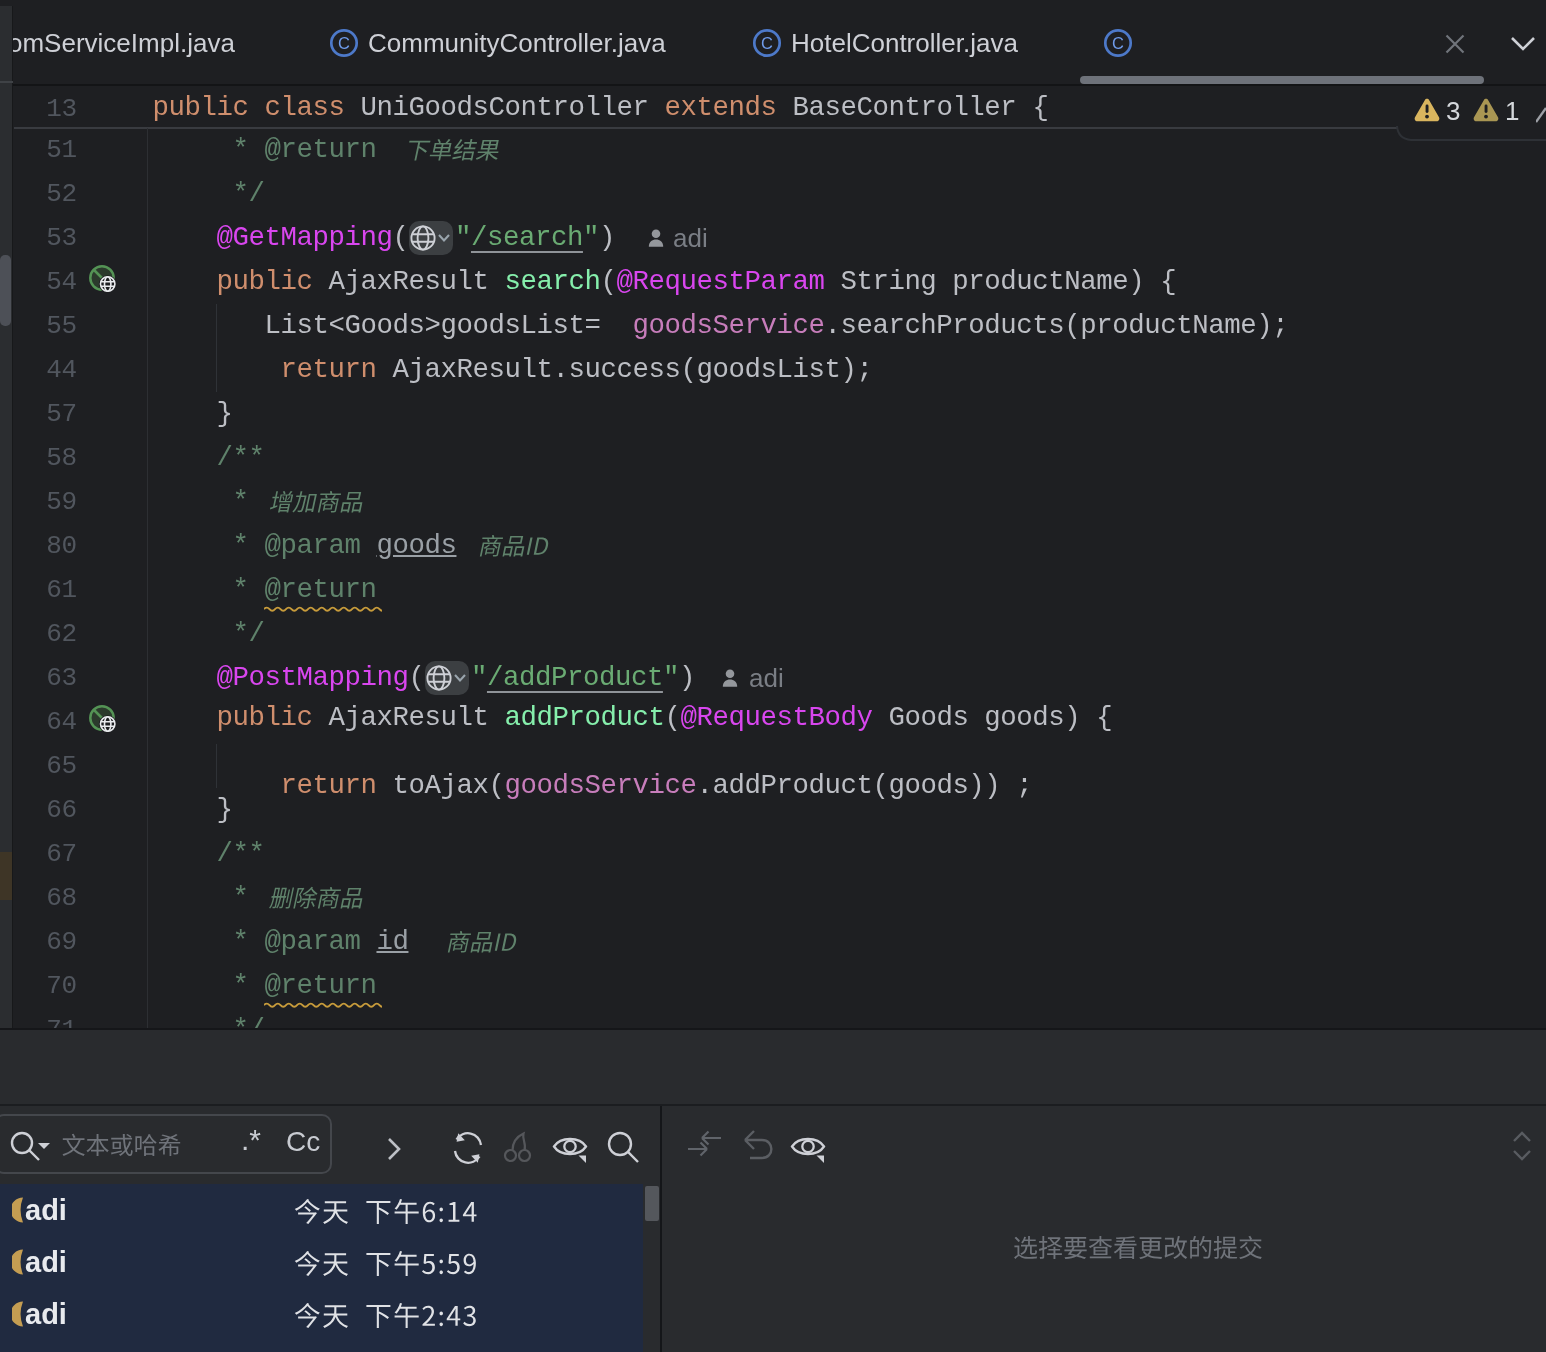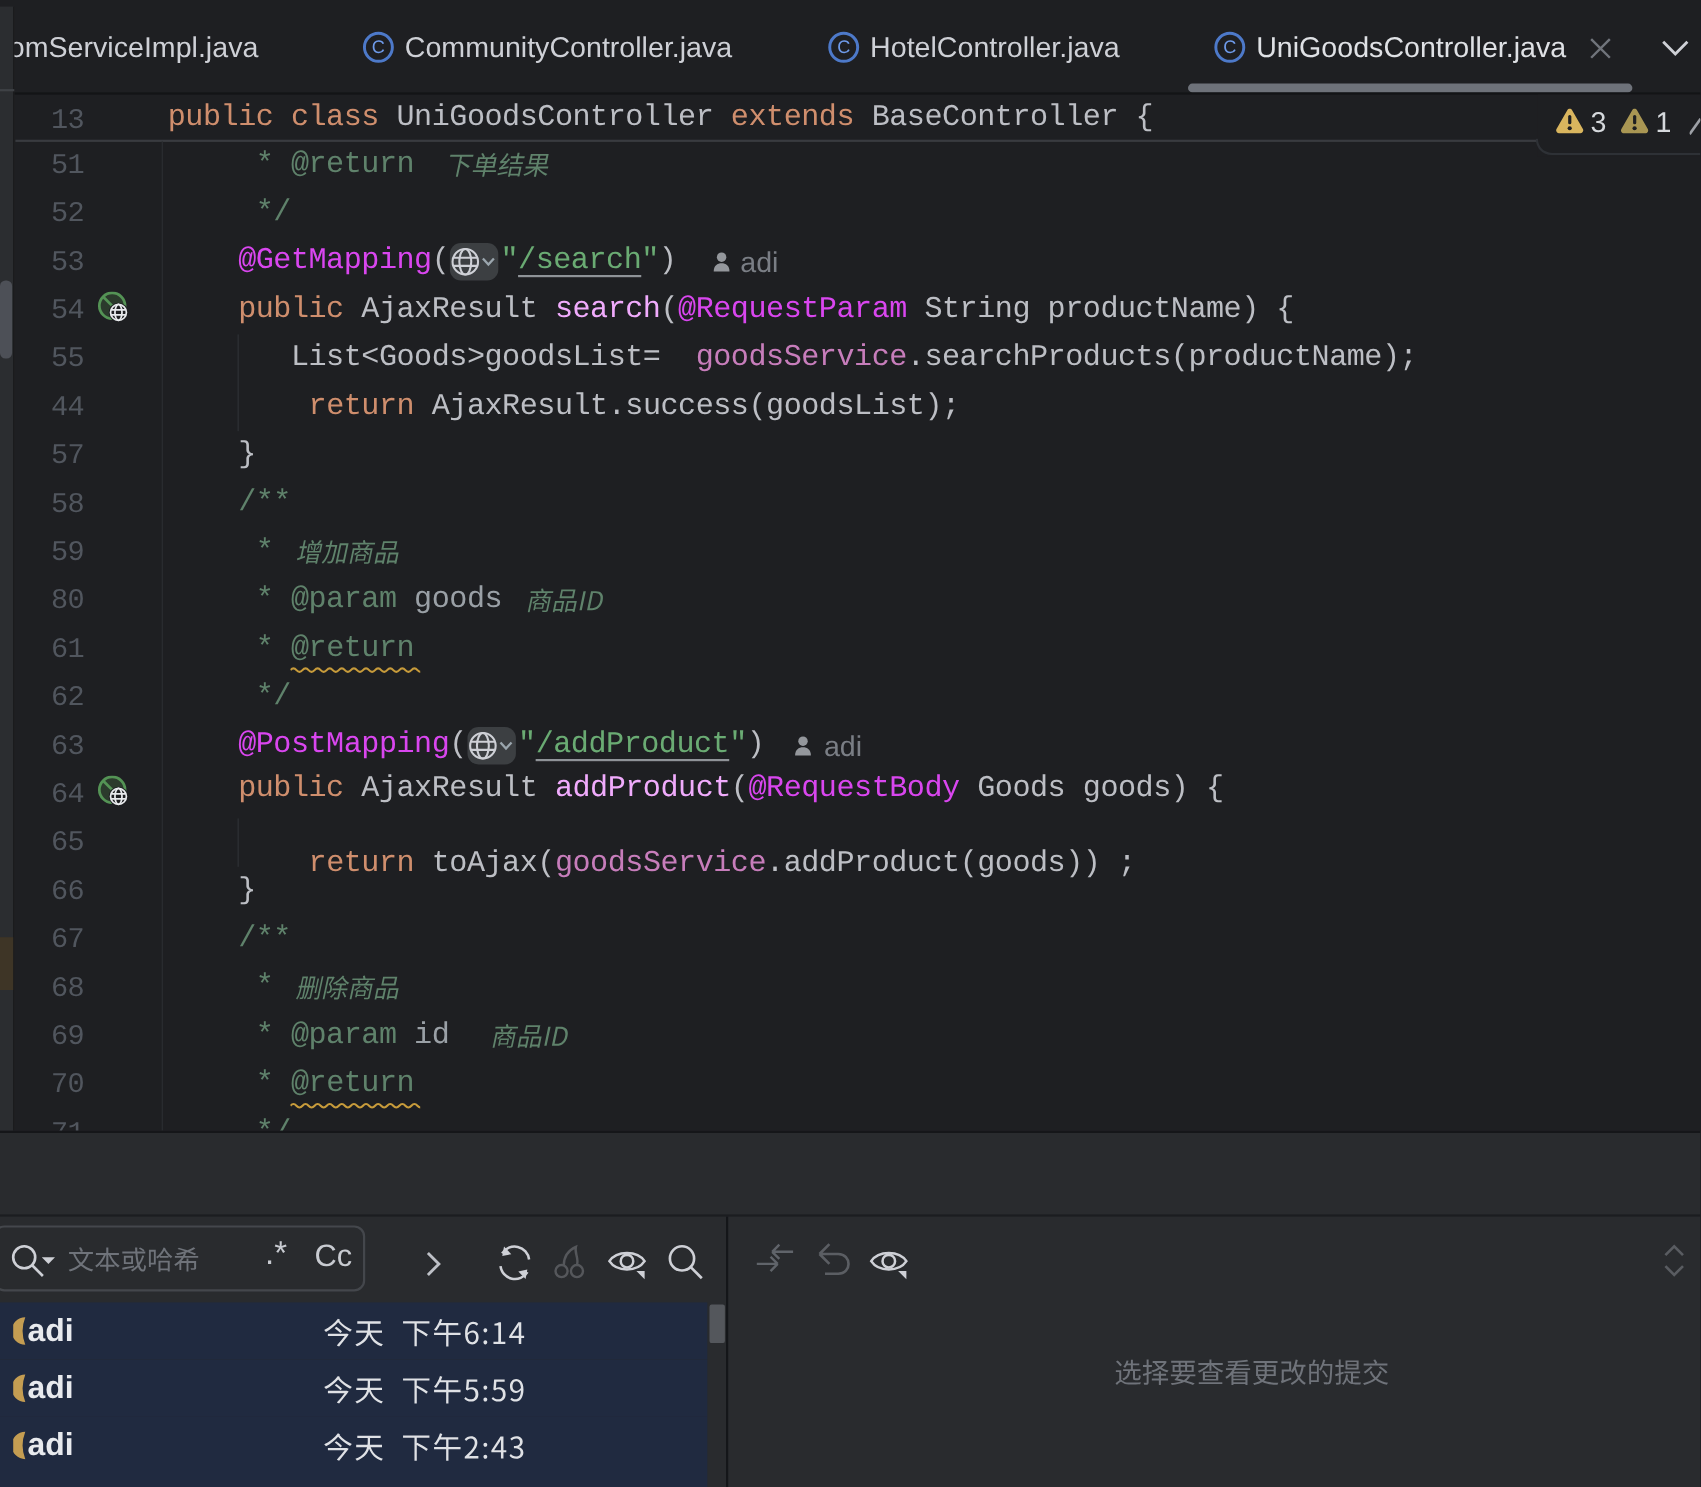--- a/index.html
+++ b/index.html
@@ -3,23 +3,23 @@
 * { margin:0; padding:0; box-sizing:border-box; }
 html,body { width:1546px; height:1352px; background:#1e1f22; overflow:hidden; }
 .abs { position:absolute; }
 #root { position:relative; width:1546px; height:1352px; font-family:"Liberation Sans",sans-serif; }
 .cl { position:absolute; left:152.5px; height:44px; line-height:44px;
       font-family:"Liberation Mono",monospace; font-size:27.4px; letter-spacing:-0.44px; white-space:pre; }
 .cl i { font-style:normal; }
 .ln { position:absolute; left:0; width:76.5px; height:44px; line-height:44px; text-align:right;
       font-family:"Liberation Mono",monospace; font-size:26px; letter-spacing:-0.5px; color:#51565e; }
 .sp { display:inline-block; }
-.deflt { color:#bcbec4; } .kw { color:#cf8e6d; } .method { color:#f0abfc;margin-top:15px; }
+.deflt { color:#bcbec4; } .kw { color:#cf8e6d; } .method { color:#86efac;margin-top:15px; }
 .ann { color:#d946ef; } .str { color:#6aab73; } .field { color:#c77dbb; }
-.doc { color:#5f826b; font-style:italic; } .docval { color:#9aa0a6; font-style:italic; }
+.doc { color:#5f826b; font-style:italic; } .docval { color:#9aa0a6; font-style:italic;text-decoration:underline; }
 .it { color:#bcbec4; font-style:italic;text-align:right; }
 .str u { text-decoration-color:#8f9398; text-underline-offset:6px; text-decoration-thickness:2px; }
 .adi { position:absolute; color:#7a7e85; font-size:26px; line-height:30px; }
 .tabtxt { position:absolute; top:28px; font-size:26px; line-height:30px; color:#ced0d6; }
 .tabact { color:#dfe1e5; }
 .wnum { position:absolute; top:98px; font-size:26px; line-height:26px; color:#d5d8dc; }
 .uit { position:absolute; font-size:28px; line-height:32px; }
 .badge { position:absolute; width:44px; height:34px; border-radius:10px; background:#3c3f42; }
 .vg { position:absolute; width:1px; background:#2f3237; }
 </style></head>
@@ -35,21 +35,20 @@
     <div class="tabtxt" style="left:368px">CommunityController.java</div>
 <svg class="abs" style="left:752px;top:28px" width="30" height="30" viewBox="0 0 30 30">
  <circle cx="15" cy="15" r="12.7" fill="none" stroke="#4d79c9" stroke-width="2.7"></circle>
  <text x="15" y="20.5" font-family="Liberation Sans" font-size="16.5" fill="#6f9bea" text-anchor="middle">C</text>
     </svg>
     <div class="tabtxt" style="left:791px">HotelController.java</div>
 <svg class="abs" style="left:1103px;top:28px" width="30" height="30" viewBox="0 0 30 30">
  <circle cx="15" cy="15" r="12.7" fill="none" stroke="#4d79c9" stroke-width="2.7"></circle>
  <text x="15" y="20.5" font-family="Liberation Sans" font-size="16.5" fill="#6f9bea" text-anchor="middle">C</text>
     </svg>
-    <div class="tabtxt tabact" style="left:1142px">UniGoodsController.java</div>
 <svg class="abs" style="left:1443px;top:32px" width="24" height="24" viewBox="0 0 24 24">
  <path d="M3.5 3.5 L20.5 20.5 M20.5 3.5 L3.5 20.5" stroke="#70747b" stroke-width="2.2"></path>
     </svg>
 <svg class="abs" style="left:1508px;top:33px" width="30" height="22" viewBox="0 0 30 22">
  <path d="M4 5 L15 16 L26 5" fill="none" stroke="#ced0d6" stroke-width="2.6"></path>
     </svg>
 <div class="abs" style="left:1080px;top:76px;width:404px;height:8px;border-radius:4px;background:#6e727a"></div>
 
 <div class="abs" style="left:0;top:84px;width:1546px;height:2px;background:#131416"></div>
 <div class="abs" style="left:14px;top:127px;width:1384px;height:2px;background:#393b40"></div>

